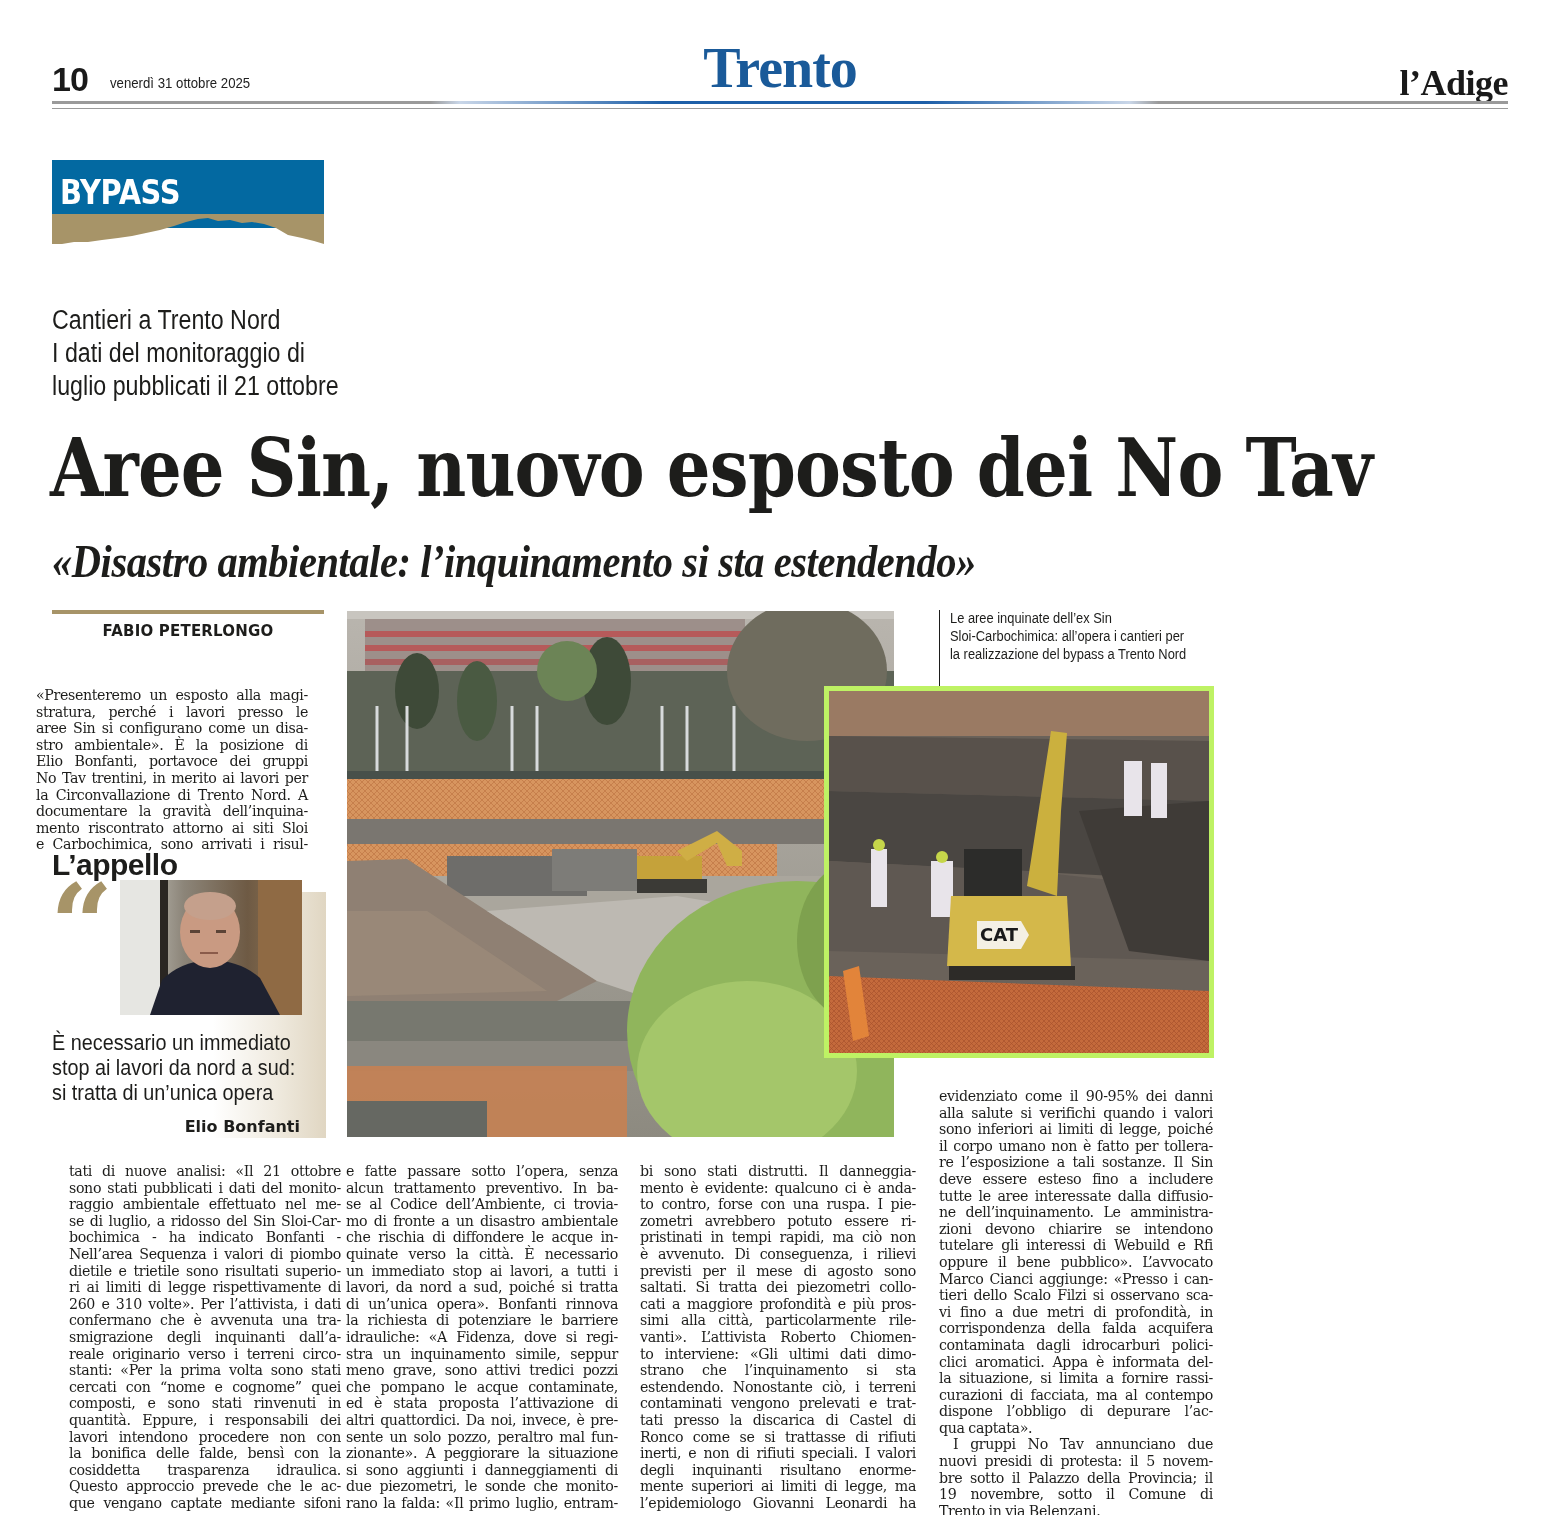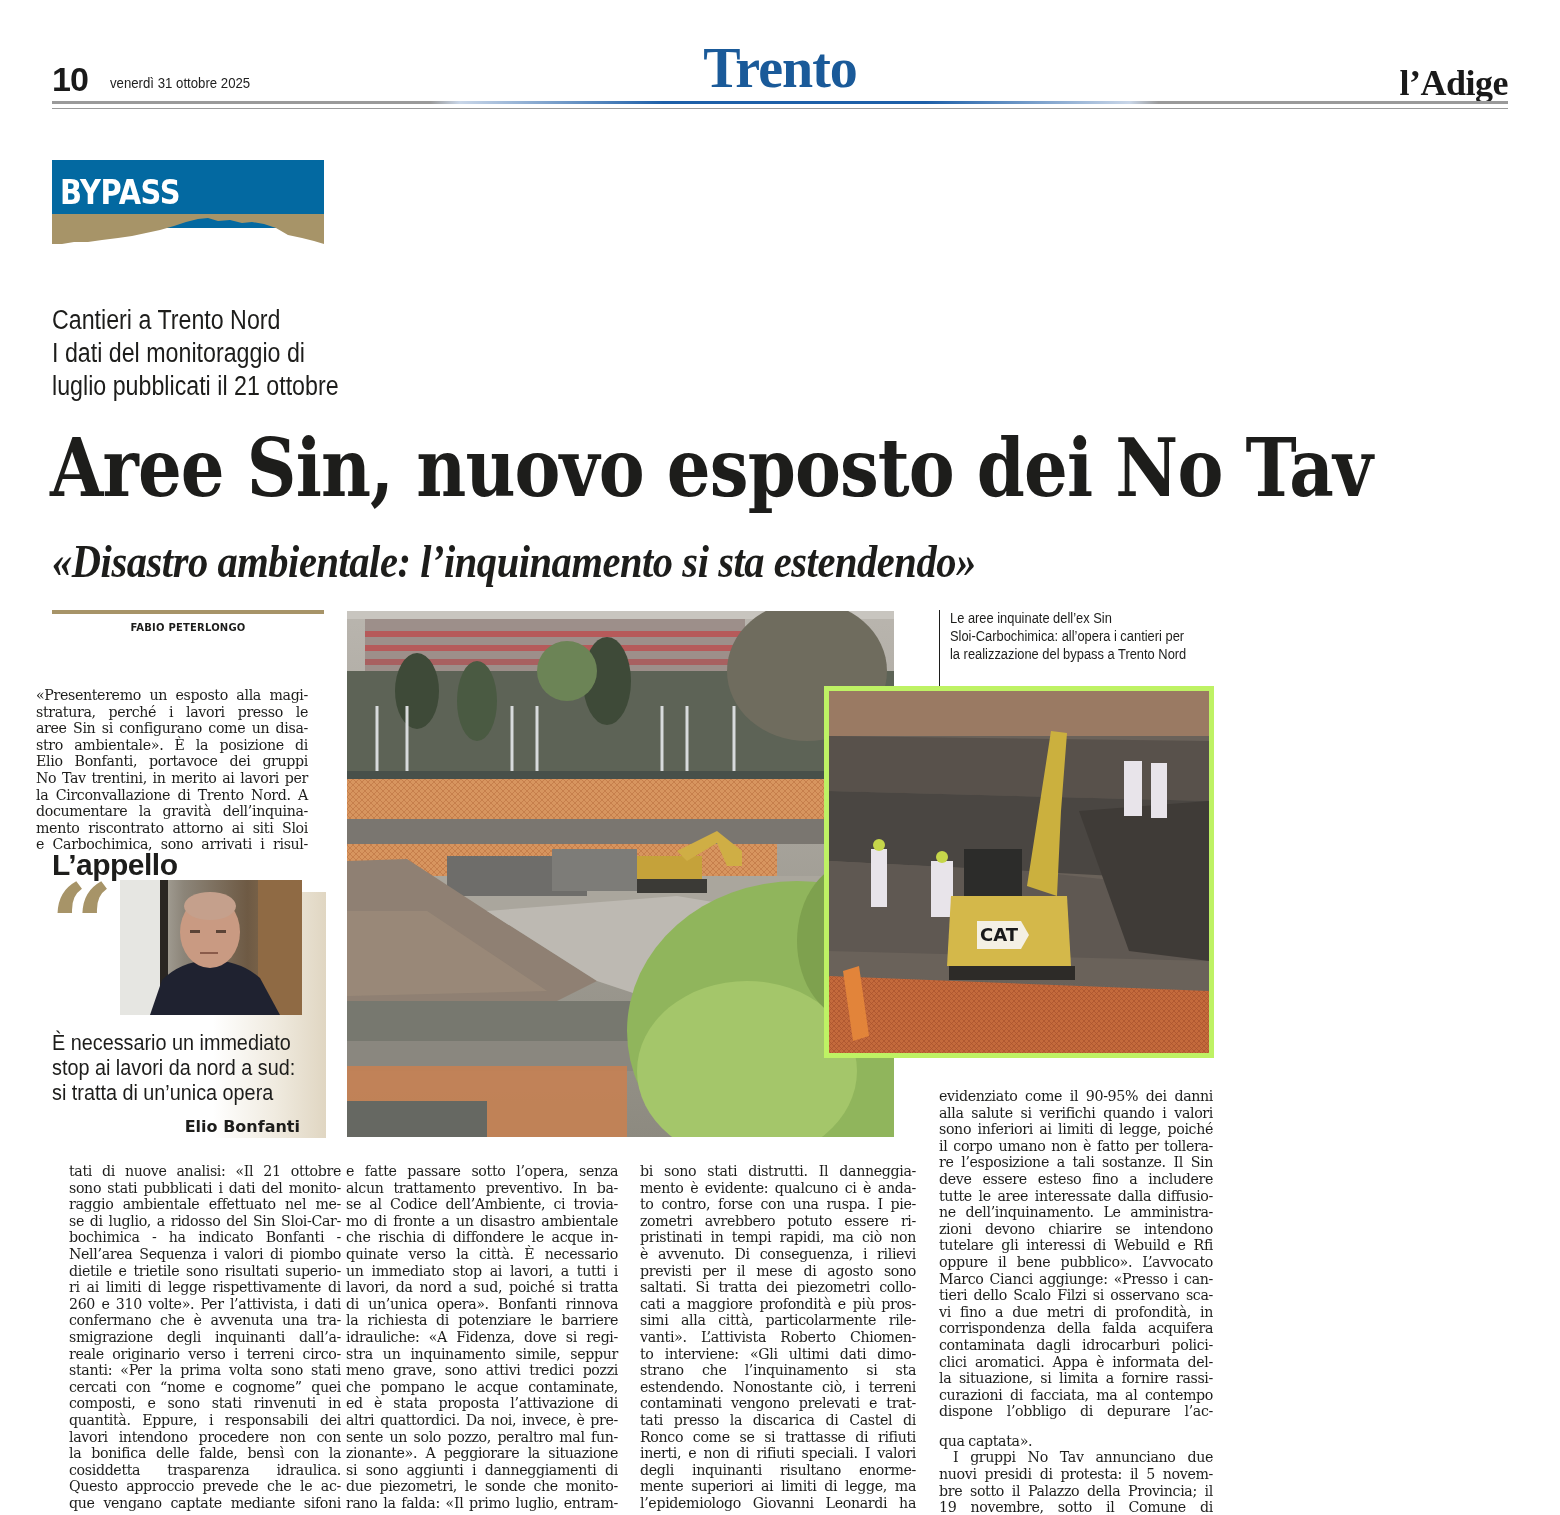--- a/index.html
+++ b/index.html
@@ -23,26 +23,26 @@
   
   .overline { position: absolute; left: 52px; top: 304px; width: 320px; font-family: "Liberation Sans", sans-serif; font-size: 27px; line-height: 33px; color: #1d1d1b; transform: scaleX(0.86); transform-origin: left; }
   .overline div { white-space: nowrap; }
 
   
   .headline { position: absolute; left: 50px; top: 418px; font-family: "DejaVu Serif", serif; font-size: 80px; line-height: 100px; color: #1d1d1b; white-space: nowrap; transform: scaleX(0.86); transform-origin: left; letter-spacing: -1px; }
   .subhead { position: absolute; left: 52px; top: 534px; font-family: "Liberation Serif", serif; font-style: italic; font-size: 46px; line-height: 56px; color: #1d1d1b; white-space: nowrap; transform: scaleX(0.88); transform-origin: left; letter-spacing: -0.5px; }
 
   
   .byline-rule { position: absolute; left: 52px; top: 610px; width: 272px; height: 4px; background: #a79468; }
-  .byline { position: absolute; left: 52px; top: 622px; width: 272px; text-align: center; font-family: "DejaVu Sans", sans-serif; font-weight: 700; font-size: 10px; color: #1d1d1b; letter-spacing: 0.2px; }
+  .byline { position: absolute; left: 52px; top: 622px; width: 272px; text-align: center; font-family: "DejaVu Sans", sans-serif; font-weight: 700; font-size: 15px; color: #1d1d1b; letter-spacing: 0.2px; }
 
   
   .col-text { position: absolute; font-family: "DejaVu Serif", serif; font-size: 14.2px; line-height: 16.6px; color: #1d1d1b; text-align: justify; hyphens: manual; }
   .col-text .line { display: block; white-space: nowrap; text-align: justify; text-align-last: justify; }
-  .col-text .line.last { text-align-last: left; margin-top: 13px; }
+  .col-text .line.last { text-align-last: left; }
   .col-text .line.indent { text-indent: 14px; }
   .condensed { letter-spacing: -0.35px; word-spacing: -0.5px; }
 
   
   .appello-label { position: absolute; left: 52px; top: 848px; font-family: Liberation Sans, sans-serif; font-weight: 700; font-size: 30px; color: #1d1d1b; letter-spacing: -0.5px; }
   .quote-bg { position: absolute; left: 120px; top: 892px; width: 206px; height: 246px;
     background: linear-gradient(to right, #ffffff 0%, #ffffff 45%, #f0ebe0 75%, #e0d6c2 100%); }
   .quote-mark { position: absolute; left: 50px; top: 870px; font-family: "DejaVu Serif", serif; font-weight: 700; font-size: 110px; line-height: 110px; color: #a79468; letter-spacing: -10px; }
   .portrait { position: absolute; left: 120px; top: 880px; width: 182px; height: 135px; overflow: hidden; background: #6f6558; }
   .quote-text { position: absolute; left: 52px; top: 1030px; width: 260px; font-family: "Liberation Sans", sans-serif; font-size: 22px; line-height: 25px; color: #1d1d1b; transform: scaleX(0.9); transform-origin: left; }

